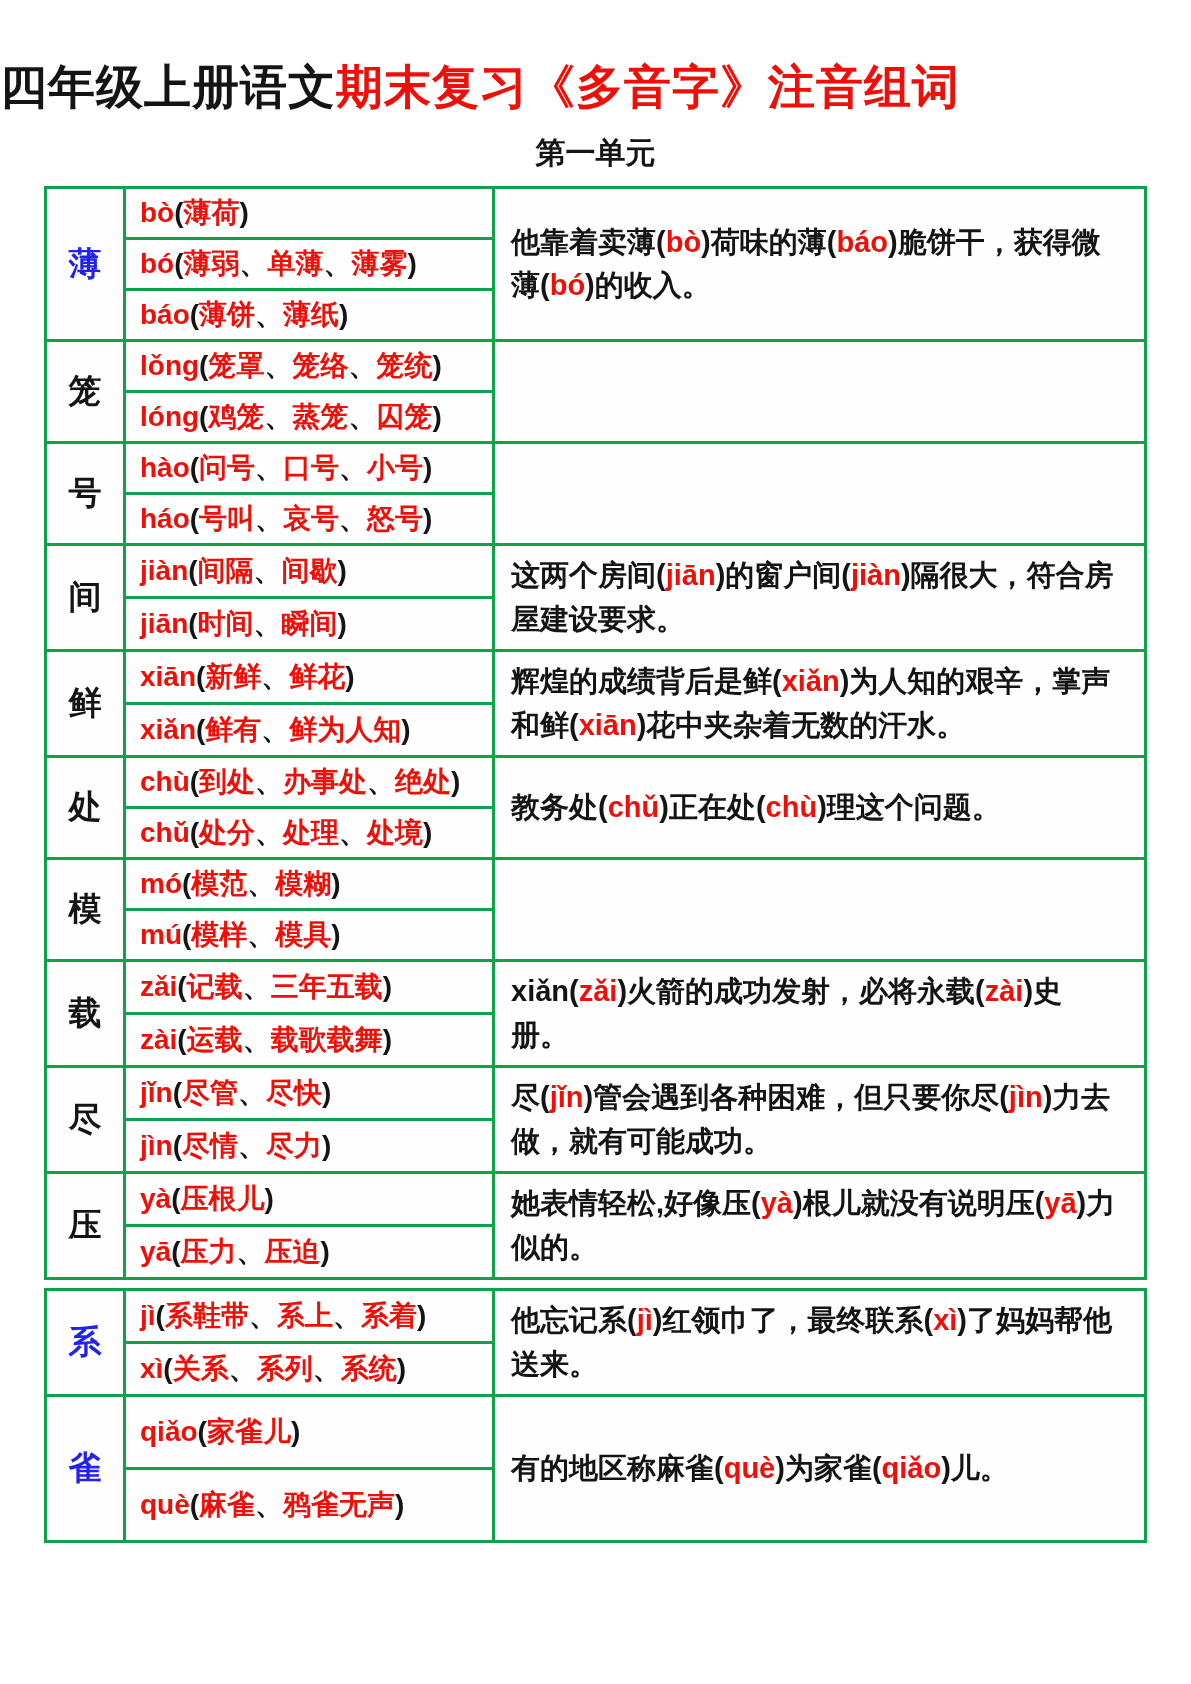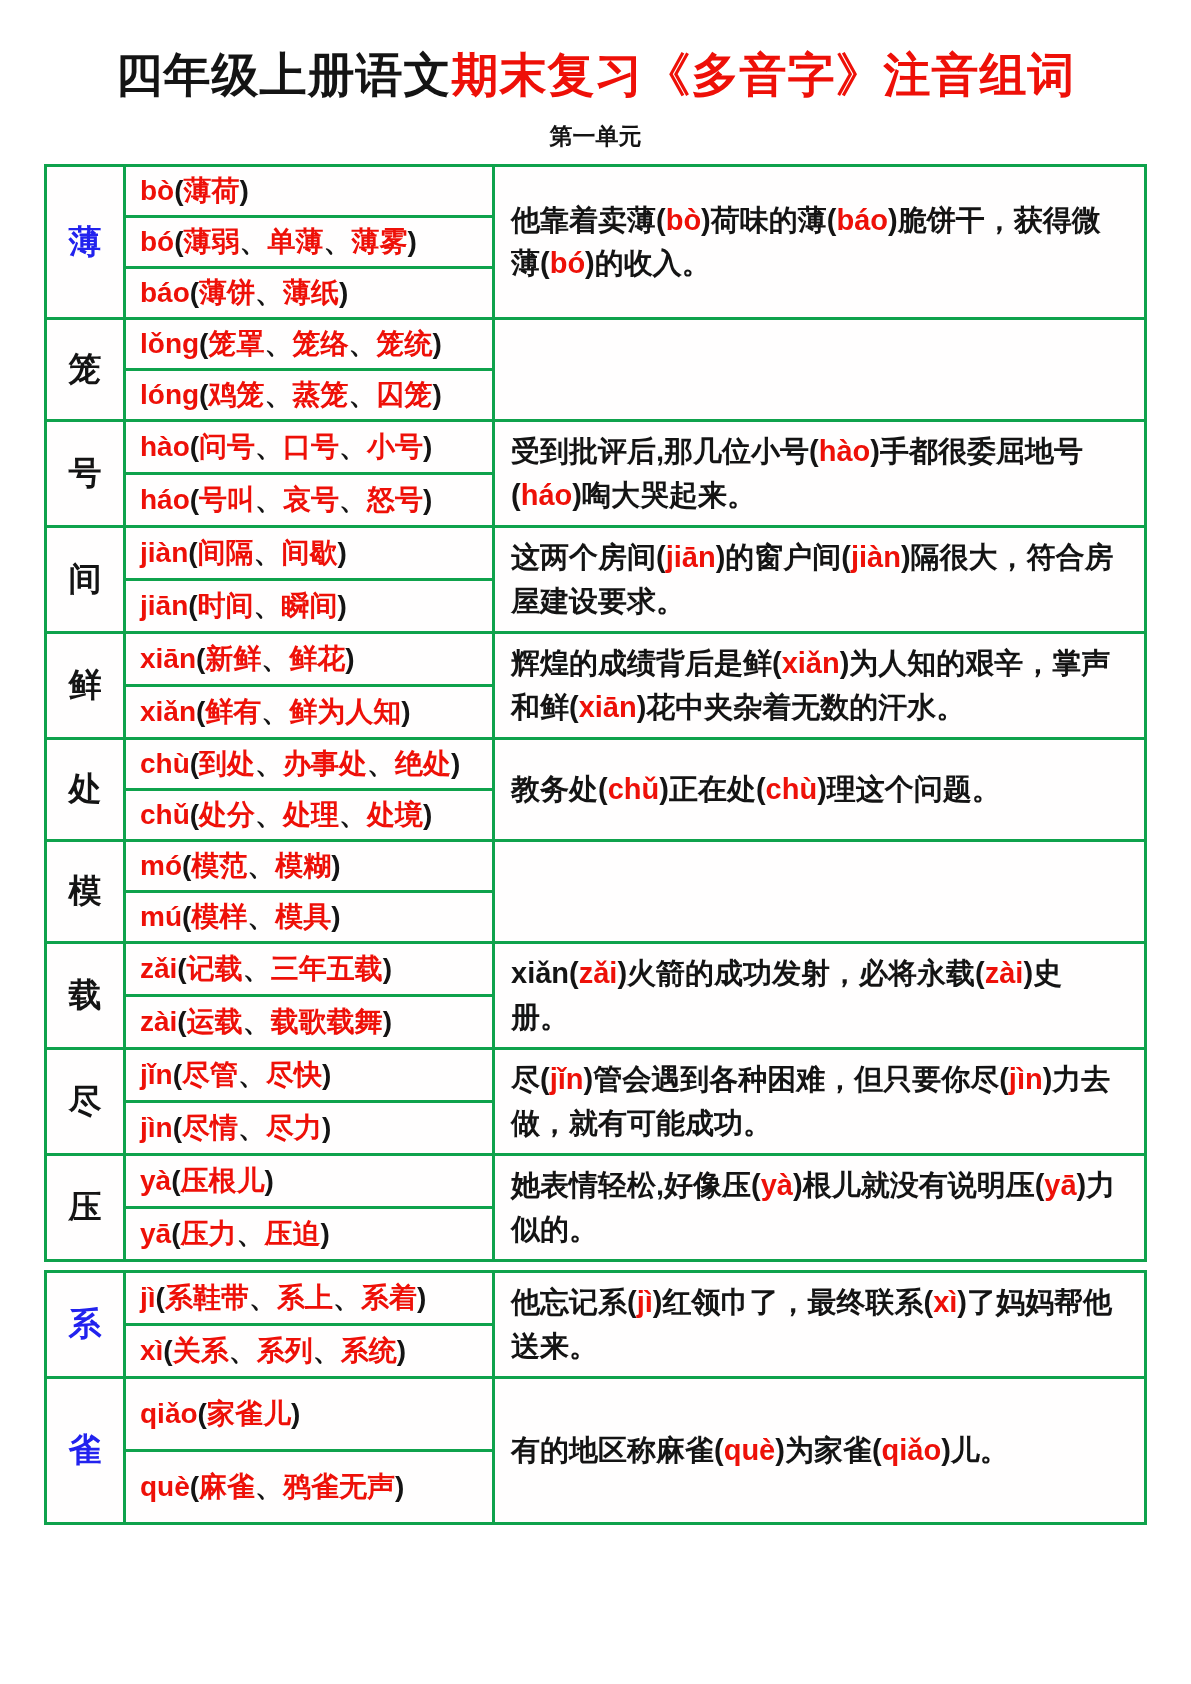--- a/index.html
+++ b/index.html
@@ -10,30 +10,29 @@
   body {
     width: 1191px;
     height: 1684px;
     font-family: "Liberation Sans", "DejaVu Sans", sans-serif;
     font-weight: bold;
     color: #141414;
     position: relative;
   }
   .title {
     margin: 0;
-    padding-top: 44px;
-    text-align: center;
+    padding-top: 56px;
     font-size: 47px;
     letter-spacing: 1px;
     white-space: nowrap;
   }
   .t-red { color: #ee1008; }
   .unit-header {
     text-align: center;
-    font-size: 23px;
+    font-size: 30px;
     margin: 14px 0 12px 0;
   }
   .tbl {
     width: 1103px;
     margin: 0 auto 8px auto;
     border: 3px solid #0fa24c;
     box-sizing: border-box;
     background: #fffefe;
   }
   .row { display: flex; border-top: 3px solid #0fa24c; }
@@ -161,23 +160,20 @@
               <span class="r">háo</span>
               <span class="k">(</span>
               <span class="r">号叫</span>
               <span class="k">、</span>
               <span class="r">哀号</span>
               <span class="k">、</span>
               <span class="r">怒号</span>
               <span class="k">)</span>
             </div>
           </div>
-          <div class="sentence-cell">
-            <div><span class="k">受到批评后,那几位小号(</span><span class="r">hào</span><span class="k">)手都很委屈地号(</span><span class="r">háo</span><span class="k">)啕大哭起来。</span></div>
-          </div>
         </div>
         <div class="row">
           <div class="char-cell">间</div>
           <div class="readings">
             <div class="sub">
               <span class="r">jiàn</span>
               <span class="k">(</span>
               <span class="r">间隔</span>
               <span class="k">、</span>
               <span class="r">间歇</span>

